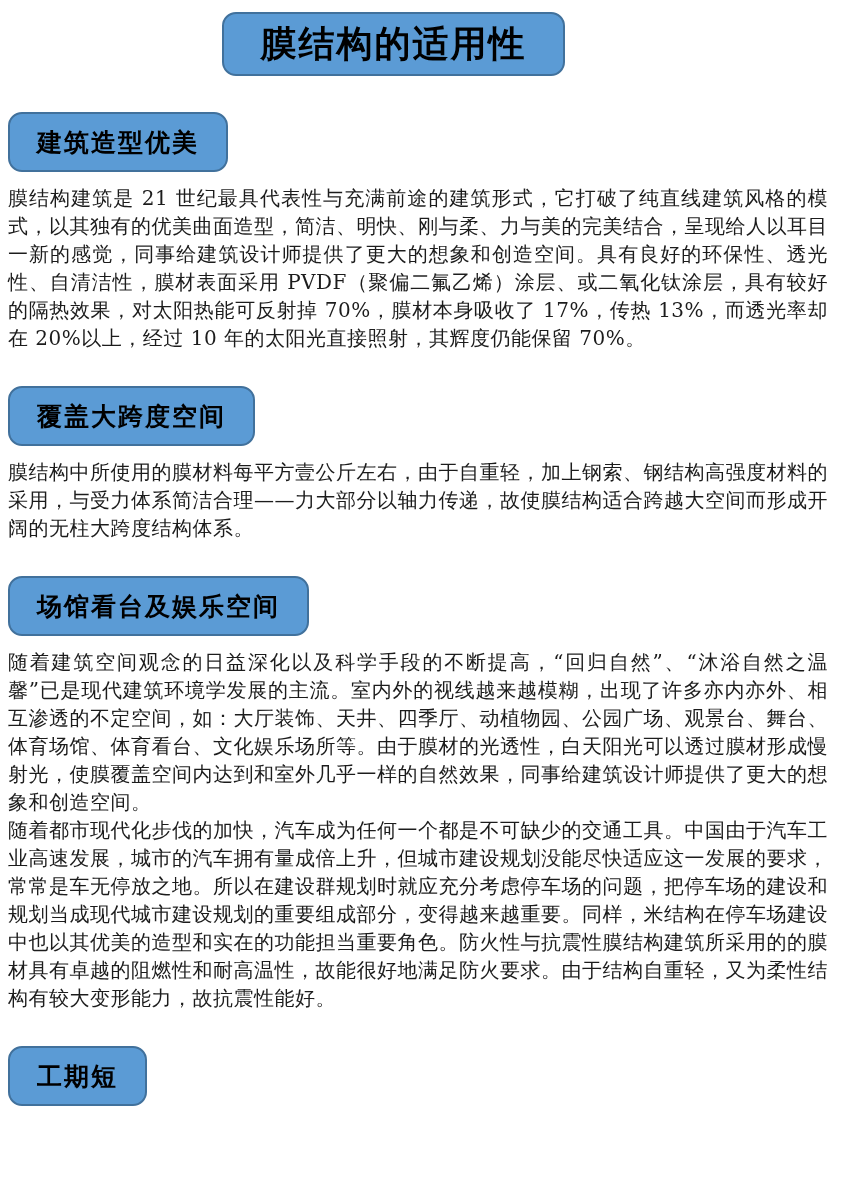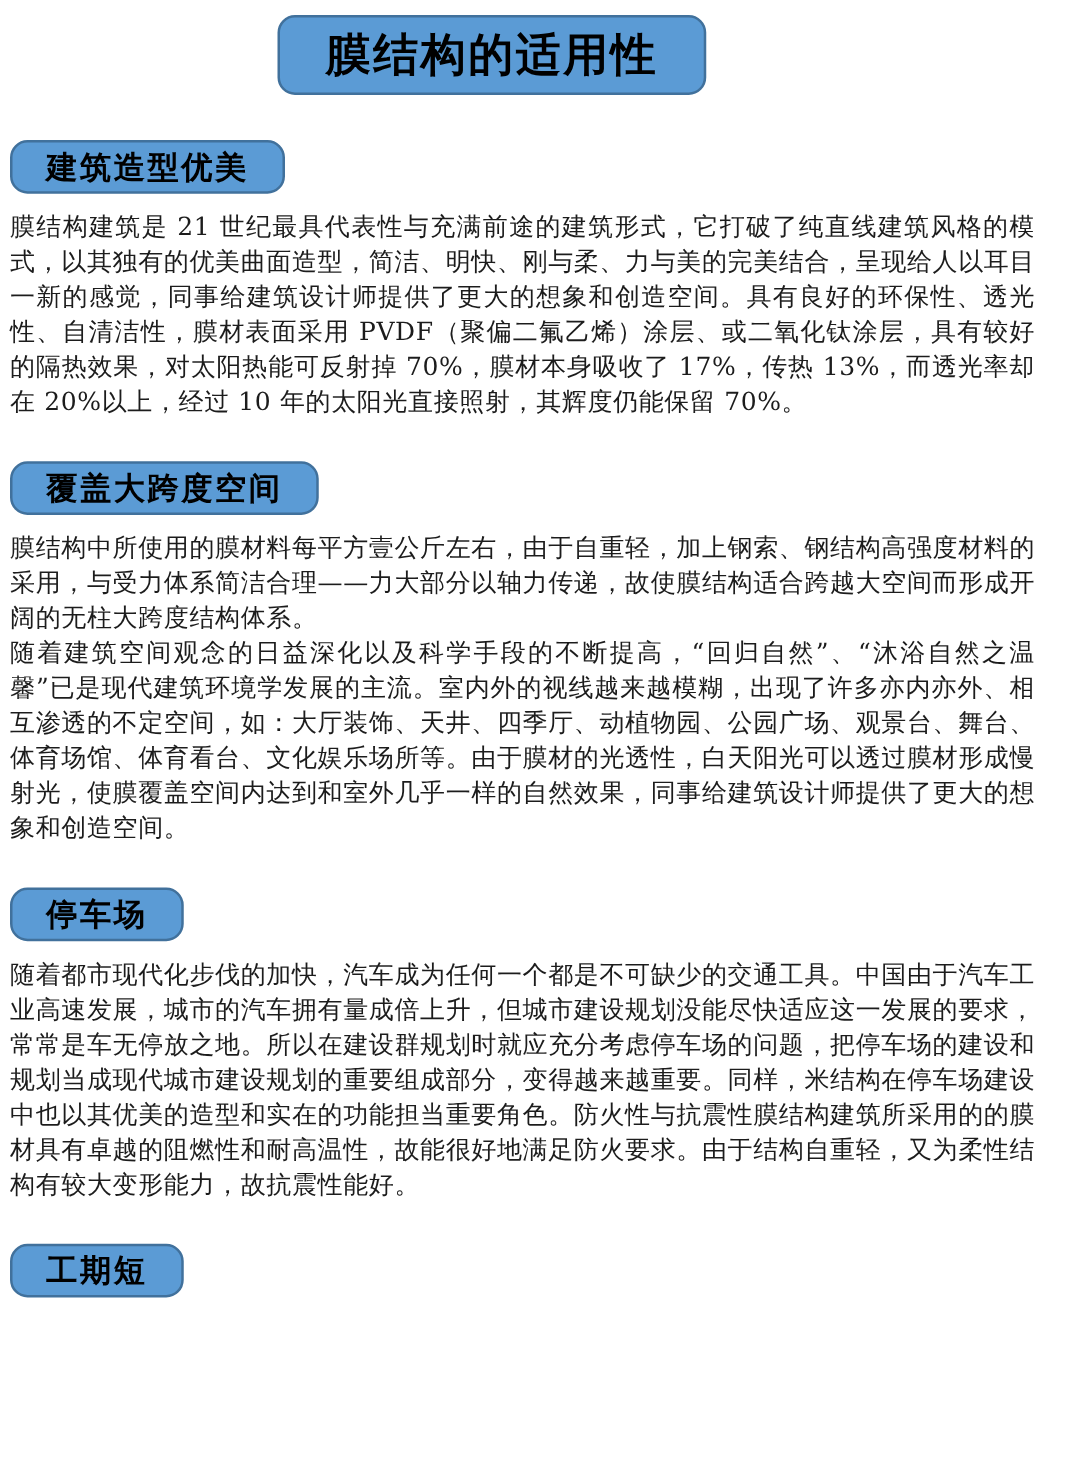--- a/index.html
+++ b/index.html
@@ -27,21 +27,21 @@
   }
   .title-box span {
     font-size: 36px;
     font-weight: bold;
     color: #000000;
     letter-spacing: 2px;
   }
   .section { margin: 0; }
   .heading-box {
     margin: 34px 0 12px 8px;
-    height: 43px;
+    height: 60px;
     background: #5b9bd5;
     border: 2px solid #41719c;
     border-radius: 14px;
     display: inline-flex;
     align-items: center;
     justify-content: center;
     padding: 0 27px;
   }
   .heading-box span {
     font-size: 25px;
@@ -78,27 +78,27 @@
   </div>
 
   <div class="section">
     <div class="heading-box">
       <span>覆盖大跨度空间</span>
     </div>
     <p>膜结构中所使用的膜材料每平方壹公斤左右，由于自重轻，加上钢索、钢结构高强度材料的采用，与受力体系简洁合理——力大部分以轴力传递，故使膜结构适合跨越大空间而形成开阔的无柱大跨度结构体系。</p>
   </div>
 
   <div class="section">
+    <div class="heading-box">
+      <span>场馆看台及娱乐空间</span>
+    </div>
     <p>随着建筑空间观念的日益深化以及科学手段的不断提高，“回归自然”、“沐浴自然之温馨”已是现代建筑环境学发展的主流。室内外的视线越来越模糊，出现了许多亦内亦外、相互渗透的不定空间，如：大厅装饰、天井、四季厅、动植物园、公园广场、观景台、舞台、体育场馆、体育看台、文化娱乐场所等。由于膜材的光透性，白天阳光可以透过膜材形成慢射光，使膜覆盖空间内达到和室外几乎一样的自然效果，同事给建筑设计师提供了更大的想象和创造空间。</p>
   </div>
 
   <div class="section">
-    <div class="heading-box">
-      <span>停车场</span>
-    </div>
     <p>随着都市现代化步伐的加快，汽车成为任何一个都是不可缺少的交通工具。中国由于汽车工业高速发展，城市的汽车拥有量成倍上升，但城市建设规划没能尽快适应这一发展的要求，常常是车无停放之地。所以在建设群规划时就应充分考虑停车场的问题，把停车场的建设和规划当成现代城市建设规划的重要组成部分，变得越来越重要。同样，米结构在停车场建设中也以其优美的造型和实在的功能担当重要角色。防火性与抗震性膜结构建筑所采用的的膜材具有卓越的阻燃性和耐高温性，故能很好地满足防火要求。由于结构自重轻，又为柔性结构有较大变形能力，故抗震性能好。</p>
   </div>
 
   <div class="section">
     <div class="heading-box">
       <span>工期短</span>
     </div>
     
   </div>
 

